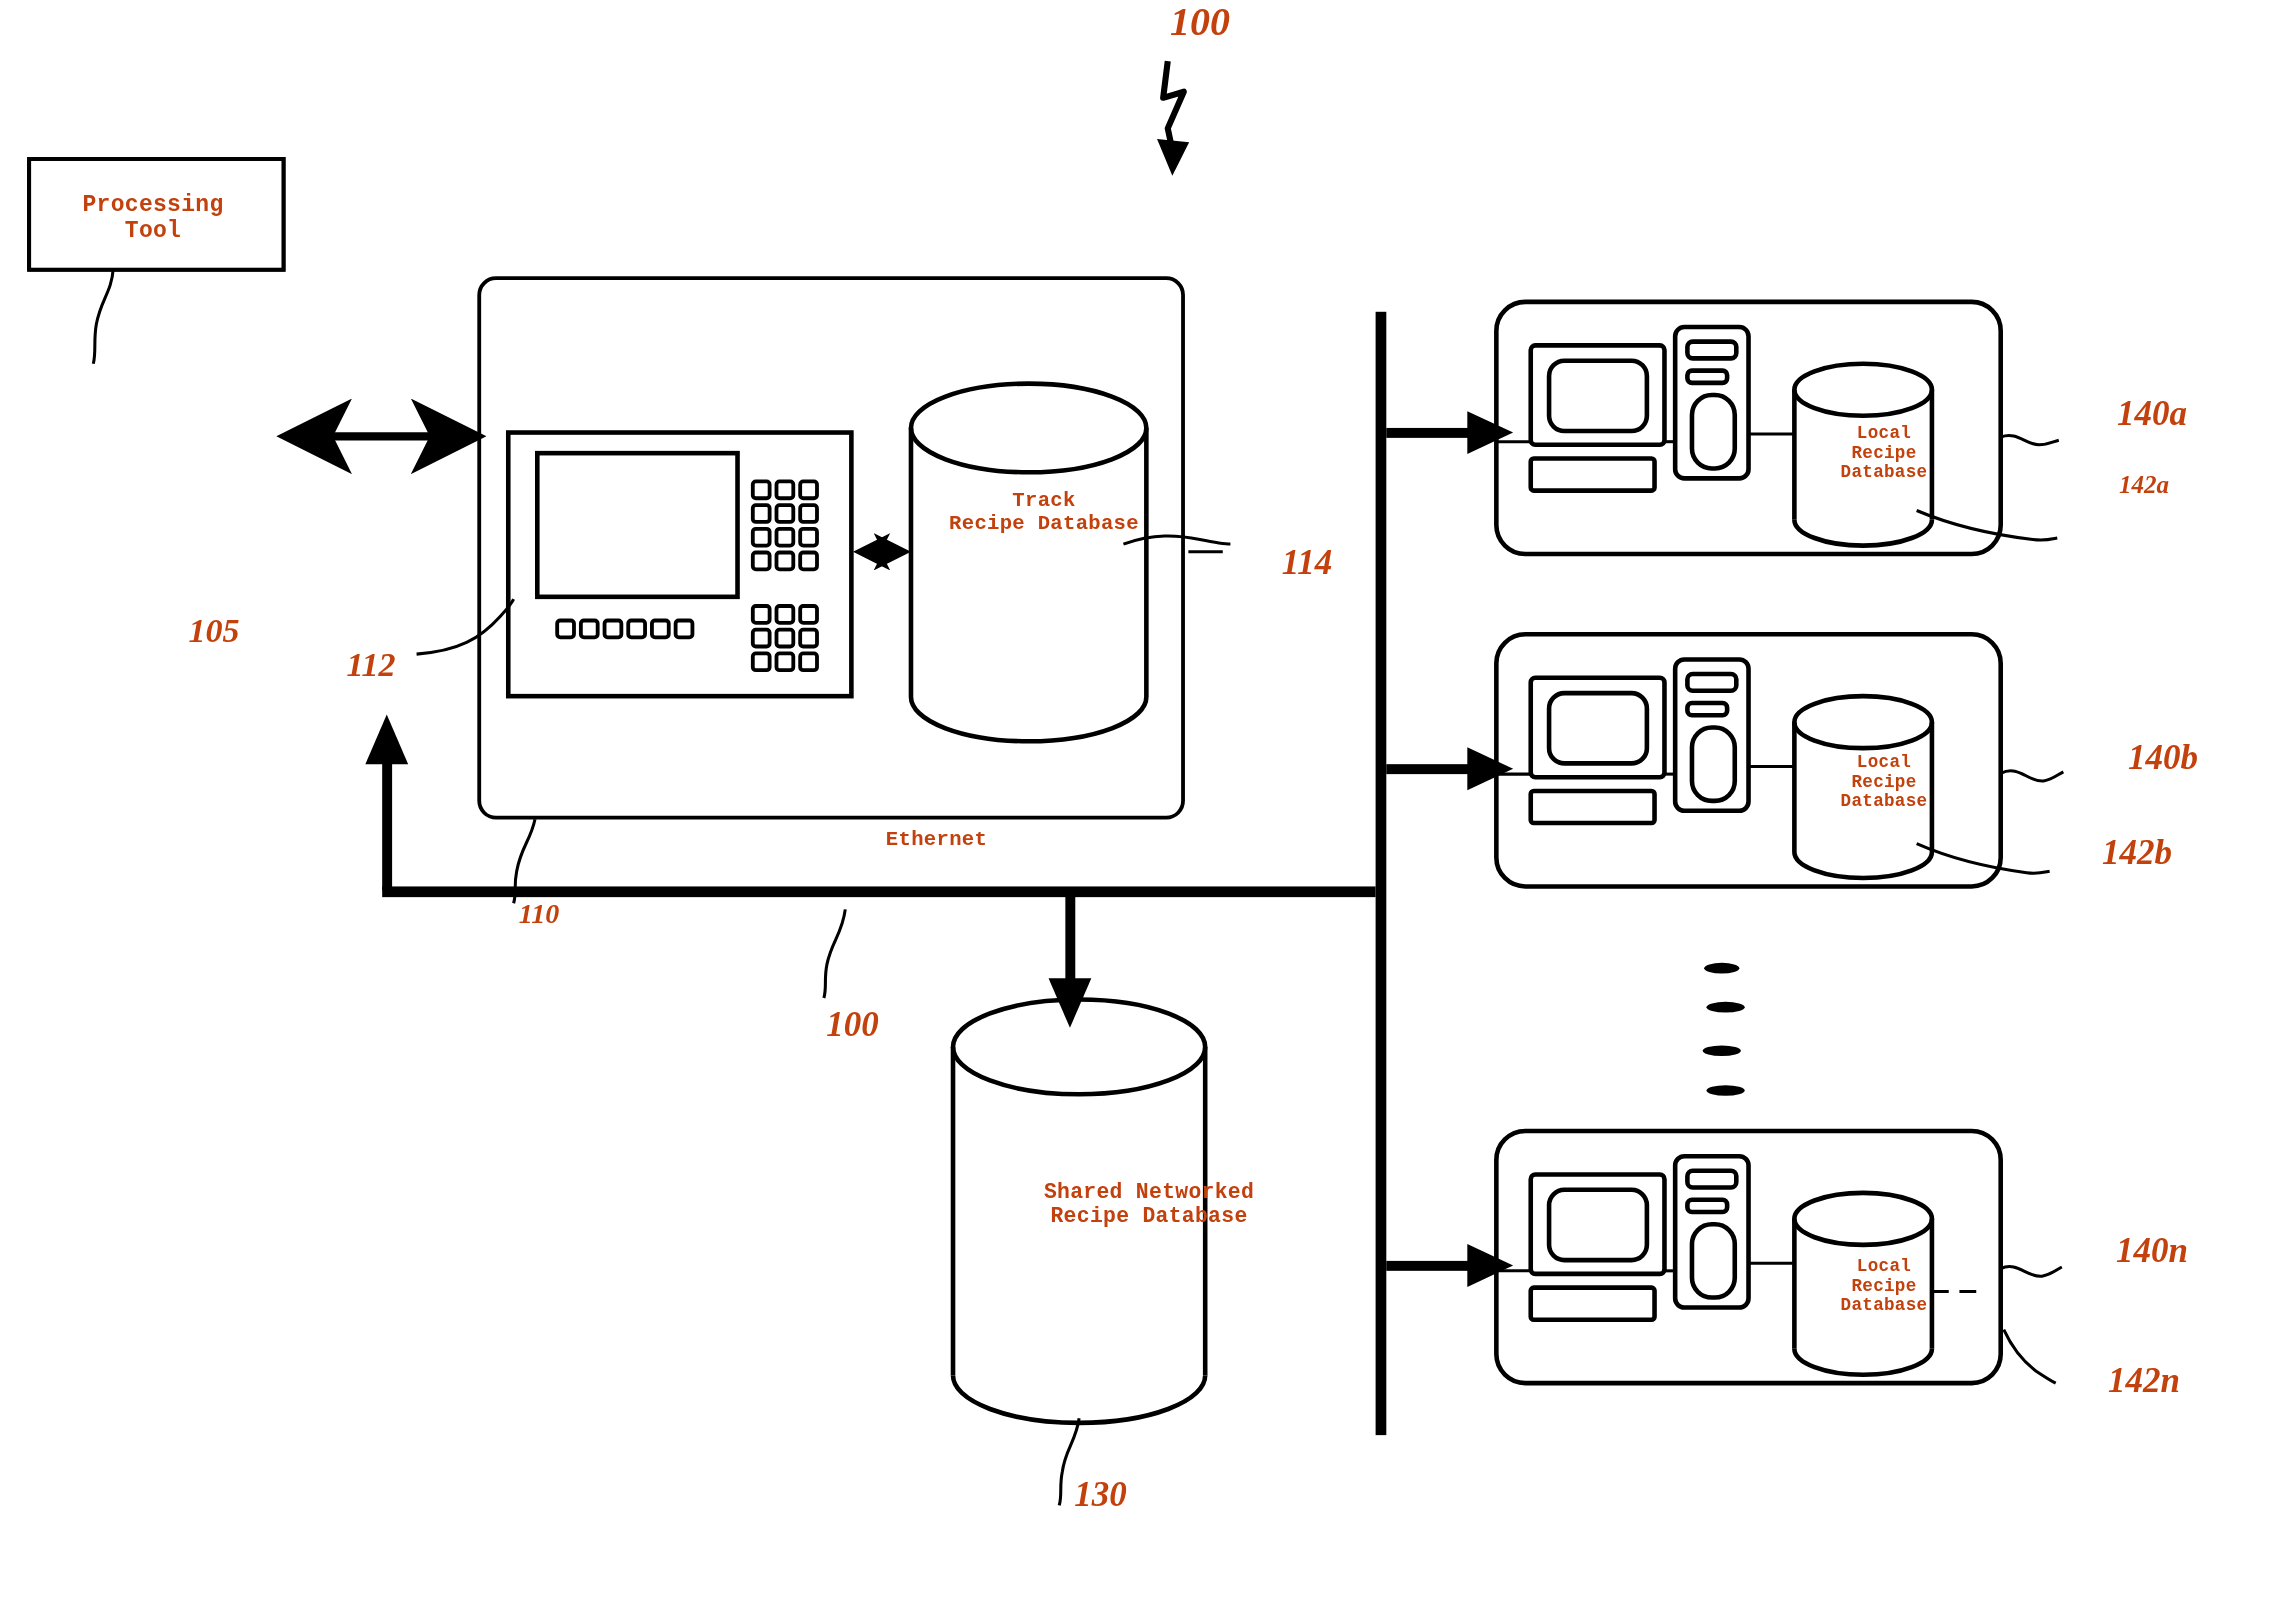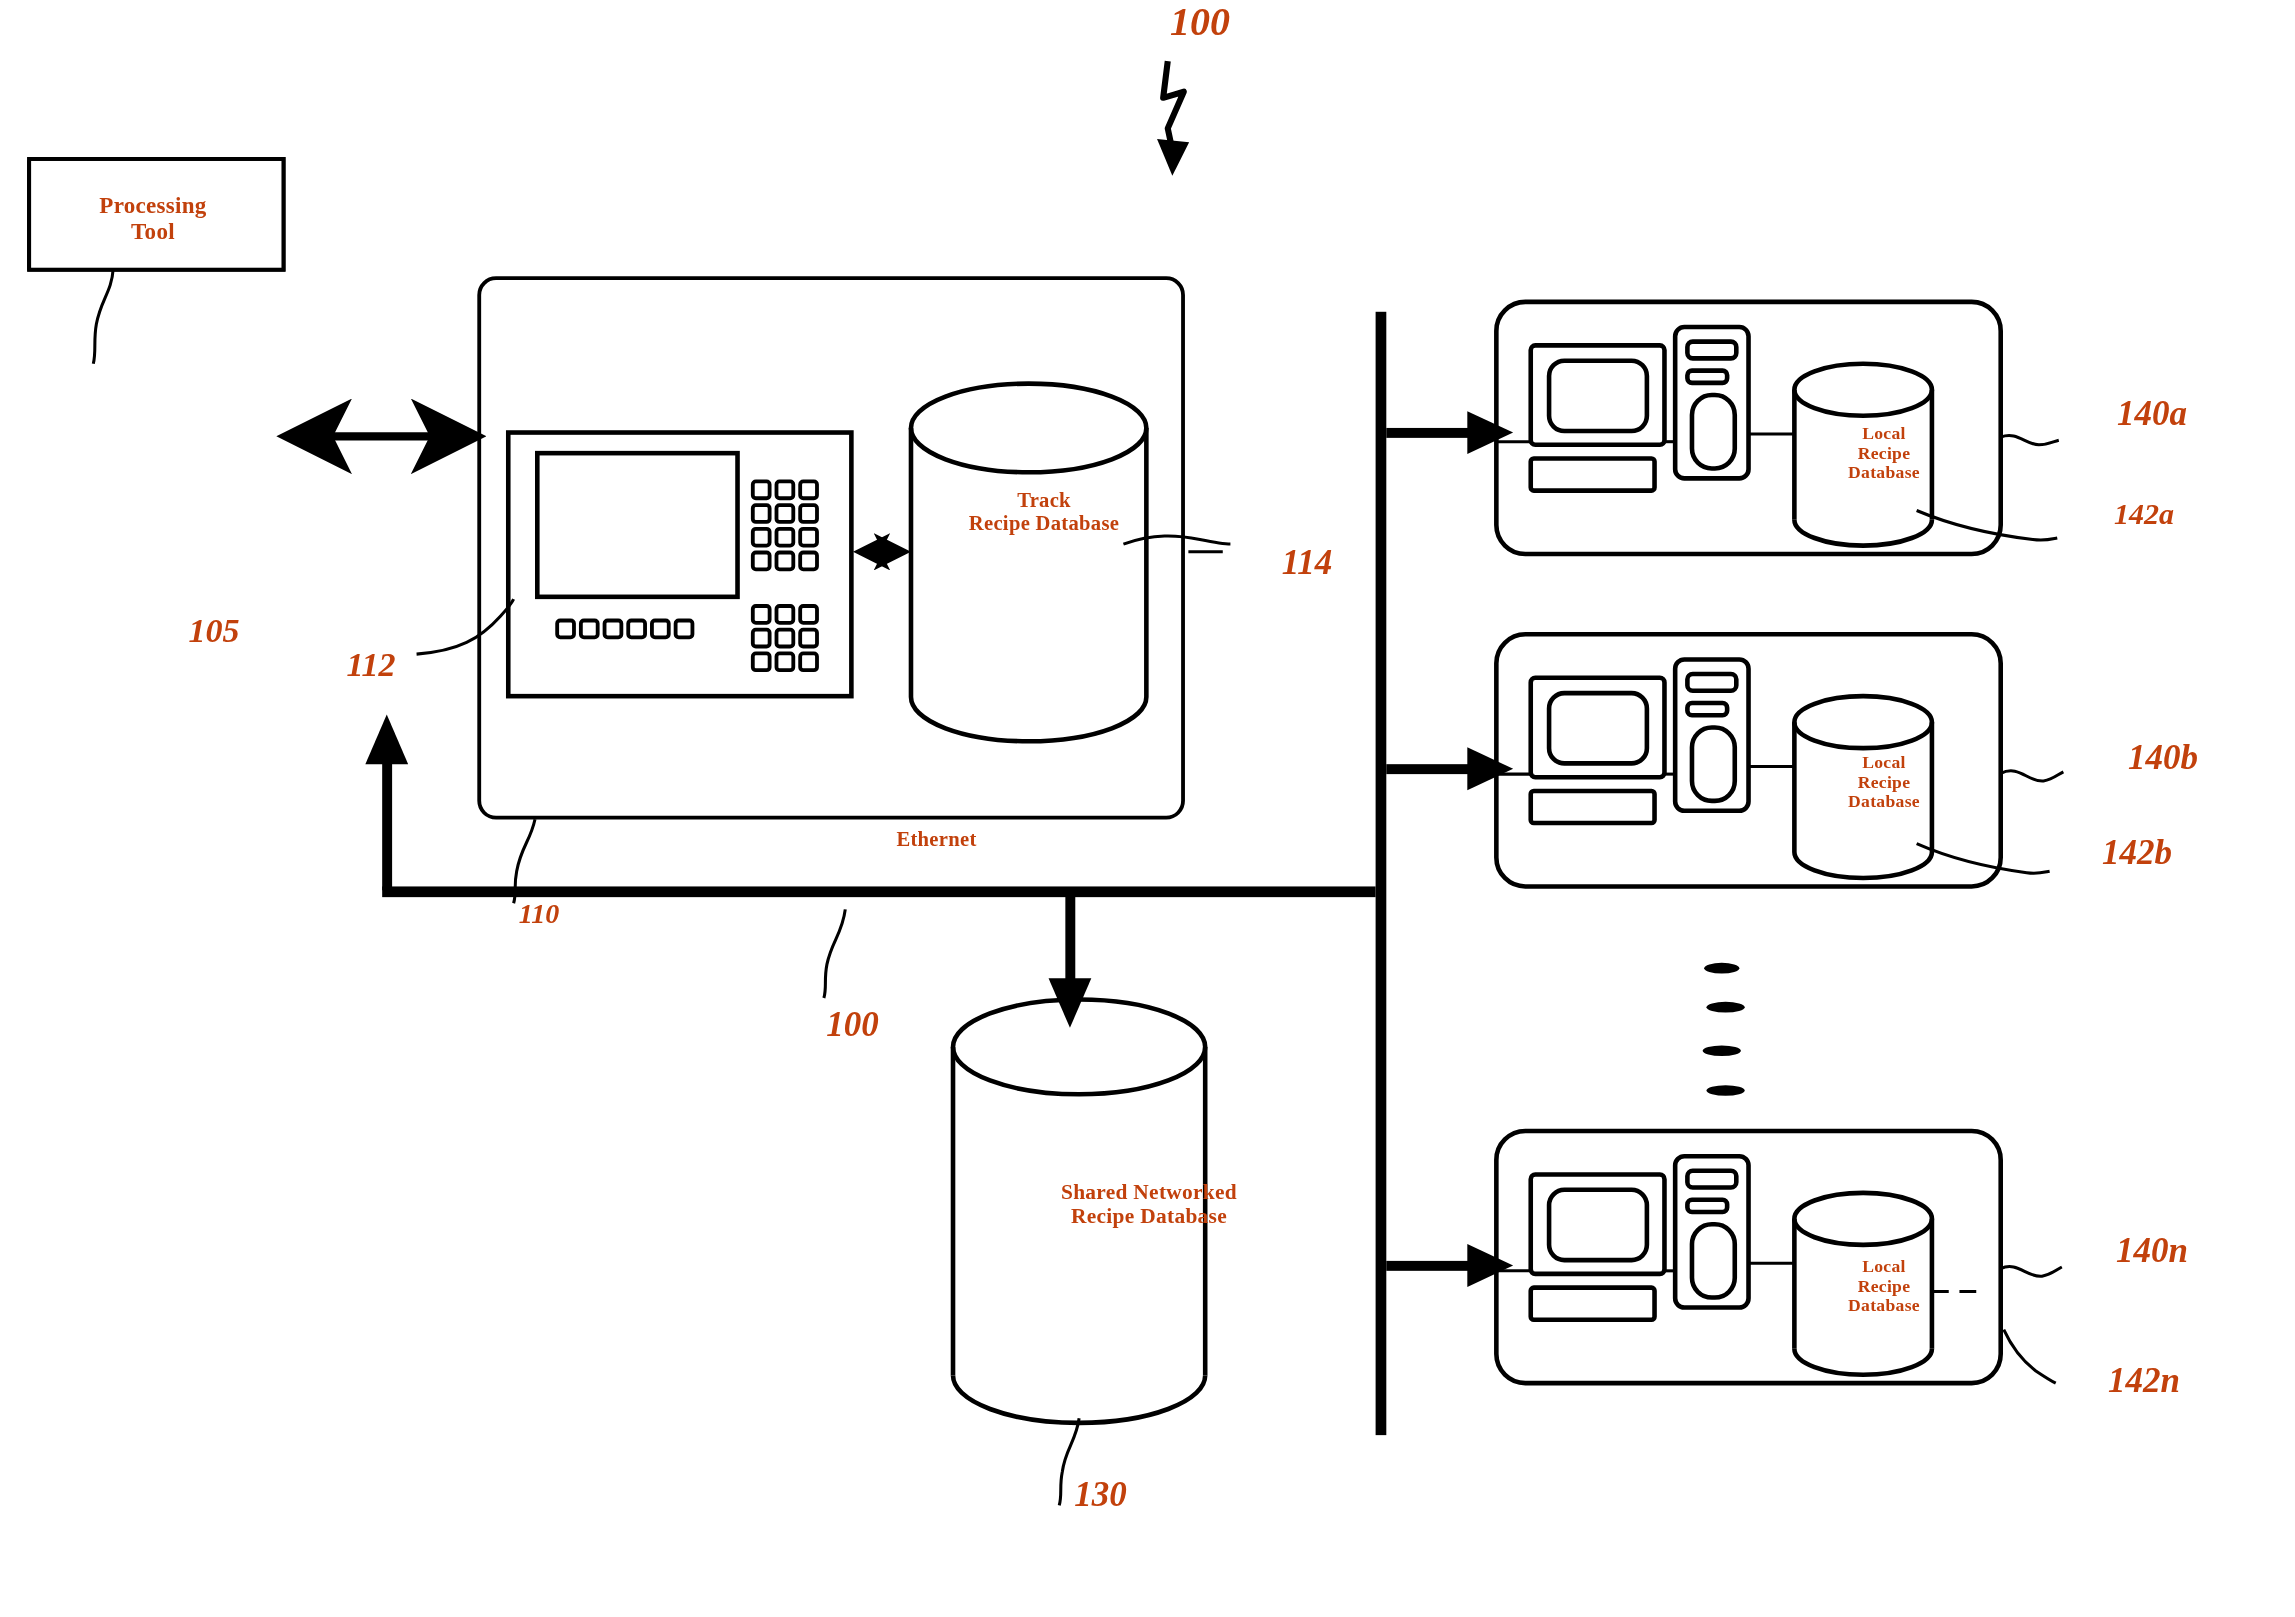--- a/index.html
+++ b/index.html
@@ -5,40 +5,40 @@
   html,body{margin:0;padding:0;background:#fff;}
   body{
     width:2295px;height:1617px;position:relative;overflow:hidden;
     font-family:"Liberation Sans", sans-serif;color:#000;
   }
   .stage{position:absolute;inset:0;}
   svg.diagram{position:absolute;left:0;top:0;width:2295px;height:1617px;}
 
   
   .lbl{position:absolute;color:#c2410c;line-height:1.12;text-align:center;white-space:pre-line;}
-  .lbl.printed{font-family:Liberation Serif, serif;font-weight:600;letter-spacing:0.3px;}
+  .lbl.printed{font-family:Liberation Mono, monospace;font-weight:600;letter-spacing:0.3px;}
   .lbl.hand{font-family:"Liberation Serif",serif;font-style:italic;font-weight:600;}
 
   #txt-processing-tool{left:23px;top:193px;width:260px;font-size:23px;}
   #txt-track-db{left:891px;top:489px;width:306px;font-size:20.6px;}
   #txt-shared-db{left:956px;top:1181px;width:306px;font-size:21.4px;padding-left:40px;}
   #txt-ethernet{left:845px;top:828px;width:183px;font-size:20.6px;}
   #txt-local-a{left:1800px;top:424px;width:168px;font-size:17.6px;}
   #txt-local-b{left:1800px;top:753px;width:168px;font-size:17.6px;}
   #txt-local-n{left:1800px;top:1257px;width:168px;font-size:17.6px;}
 
   #ref-100{left:1131px;top:0px;width:138px;font-size:40px;}
   #ref-105{left:153px;top:612px;width:122px;font-size:34px;}
   #ref-112{left:306px;top:646px;width:130px;font-size:34px;}
   #ref-110{left:474px;top:898px;width:130px;font-size:28px;}
   #ref-114{left:1242px;top:543px;width:130px;font-size:35px;}
   #ref-120{left:780px;top:1005px;width:145px;font-size:35px;}
   #ref-130{left:1028px;top:1475px;width:145px;font-size:35px;}
   #ref-140a{left:2064px;top:394px;width:176px;font-size:35px;}
-  #ref-142a{left:2056px;top:497px;width:176px;font-size:30px;}
+  #ref-142a{left:2056px;top:471px;width:176px;font-size:25px;}
   #ref-140b{left:2075px;top:738px;width:176px;font-size:35px;}
   #ref-142b{left:2049px;top:833px;width:176px;font-size:35px;}
   #ref-140n{left:2064px;top:1231px;width:176px;font-size:35px;}
   #ref-142n{left:2056px;top:1361px;width:176px;font-size:35px;}
 </style>
 </head>
 <body>
 
 <div class="stage">
 

